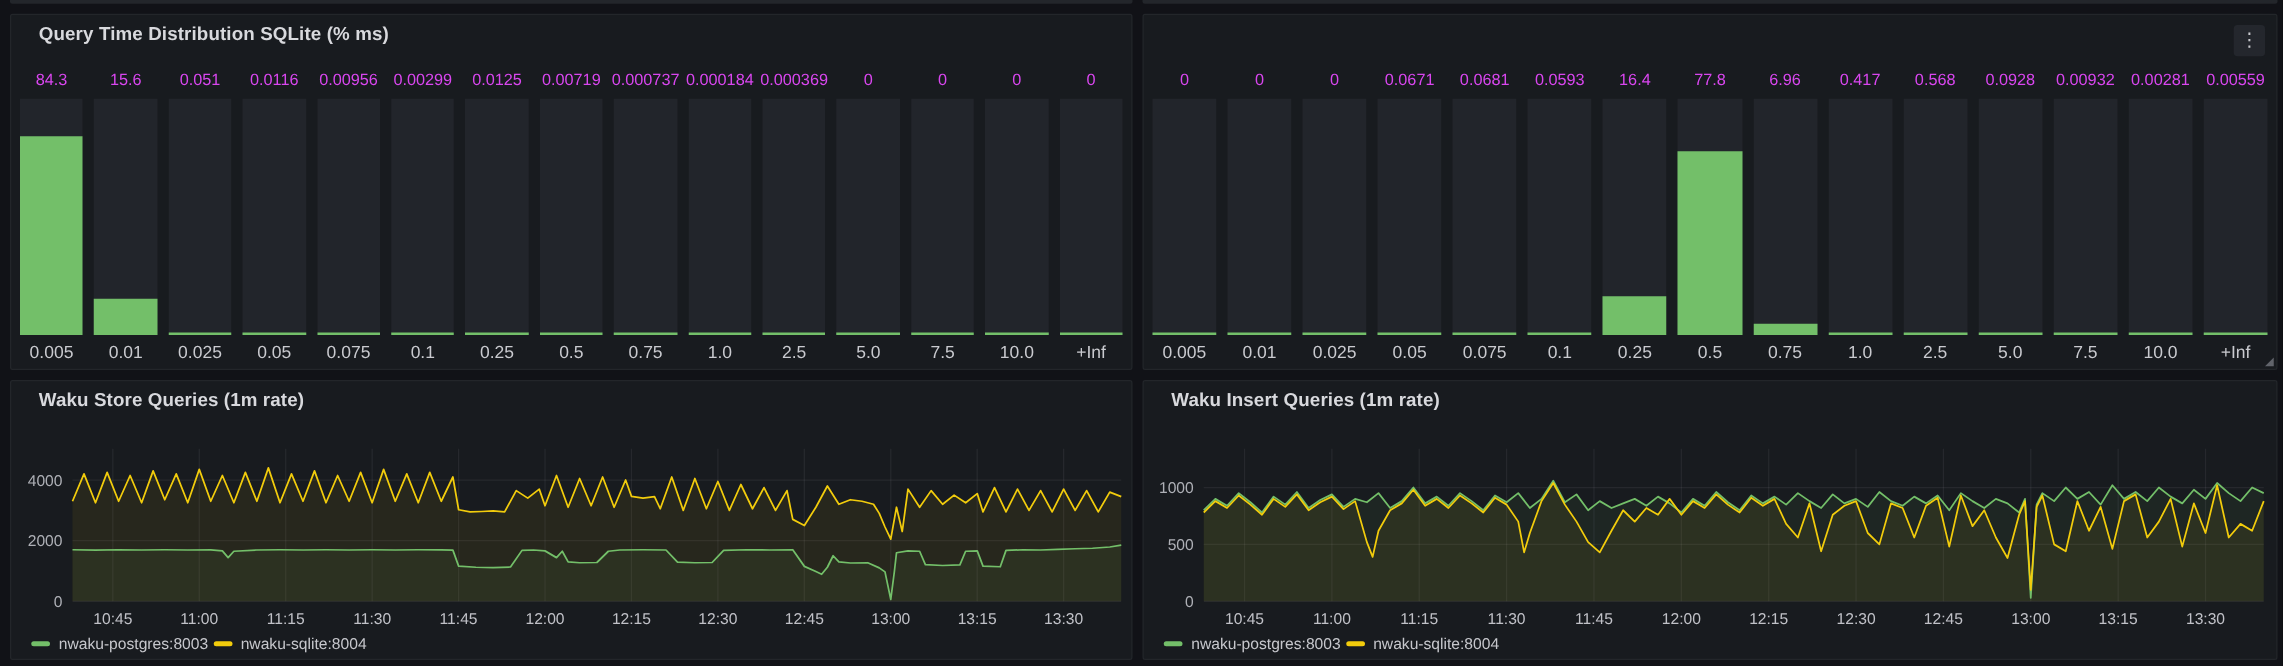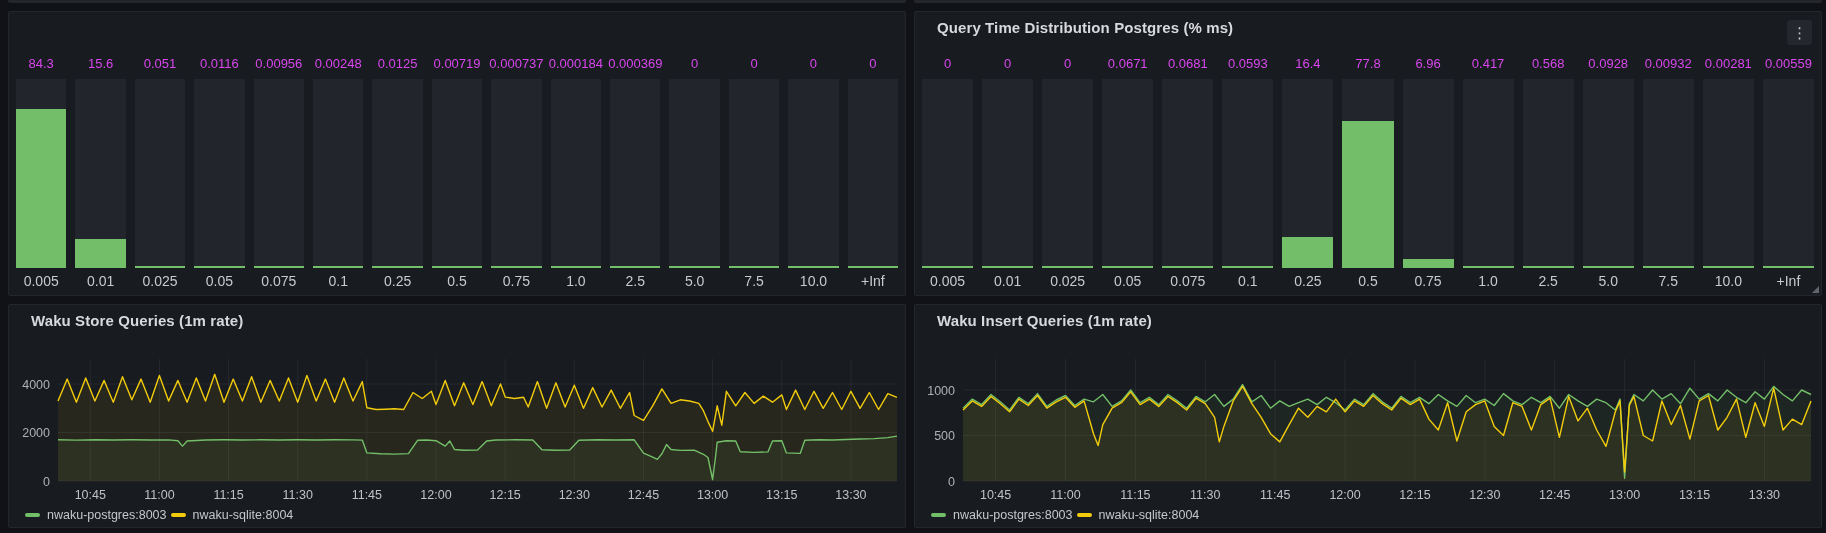--- a/index.html
+++ b/index.html
@@ -30,20 +30,21 @@
   .legend-label{font-size:12.5px;color:#c6c7cc;white-space:nowrap;}
 </style>
 </head>
 <body>
 
 <div class="stage">
   <div class="cropped-strip" style="left:8px;width:898px;"></div>
   <div class="cropped-strip" style="left:914px;width:908px;"></div>
 
   <section class="panel" id="p-dist-sqlite" style="left:8px;top:11px;width:898px;height:285px;">
+    <div class="panel-title">Query Time Distribution SQLite (% ms)</div>
     <div class="dist-body">
         <div class="bcol">
           <div class="bval">84.3</div>
           <div class="btrack">
             <div class="bfill" style="height: 159px; background: rgb(115, 191, 105);"></div>
           </div>
           <div class="blab">0.005</div>
         </div>
         <div class="bcol">
           <div class="bval">15.6</div>
@@ -67,21 +68,21 @@
           <div class="blab">0.05</div>
         </div>
         <div class="bcol">
           <div class="bval">0.00956</div>
           <div class="btrack">
             <div class="bfill" style="height: 2px; background: rgb(115, 191, 105);"></div>
           </div>
           <div class="blab">0.075</div>
         </div>
         <div class="bcol">
-          <div class="bval">0.00248</div>
+          <div class="bval">0.00299</div>
           <div class="btrack">
             <div class="bfill" style="height: 2px; background: rgb(115, 191, 105);"></div>
           </div>
           <div class="blab">0.1</div>
         </div>
         <div class="bcol">
           <div class="bval">0.0125</div>
           <div class="btrack">
             <div class="bfill" style="height: 2px; background: rgb(115, 191, 105);"></div>
           </div>
@@ -140,21 +141,20 @@
           <div class="bval">0</div>
           <div class="btrack">
             <div class="bfill" style="height: 2px; background: rgb(115, 191, 105);"></div>
           </div>
           <div class="blab">+Inf</div>
         </div>
       </div>
   </section>
 
   <section class="panel" id="p-dist-postgres" style="left:914px;top:11px;width:908px;height:285px;">
-    <div class="panel-title">Query Time Distribution Postgres (% ms)</div>
     <div class="kebab">⋮</div>
     <div class="dist-body">
         <div class="bcol">
           <div class="bval">0</div>
           <div class="btrack">
             <div class="bfill" style="height: 2px; background: rgb(115, 191, 105);"></div>
           </div>
           <div class="blab">0.005</div>
         </div>
         <div class="bcol">

